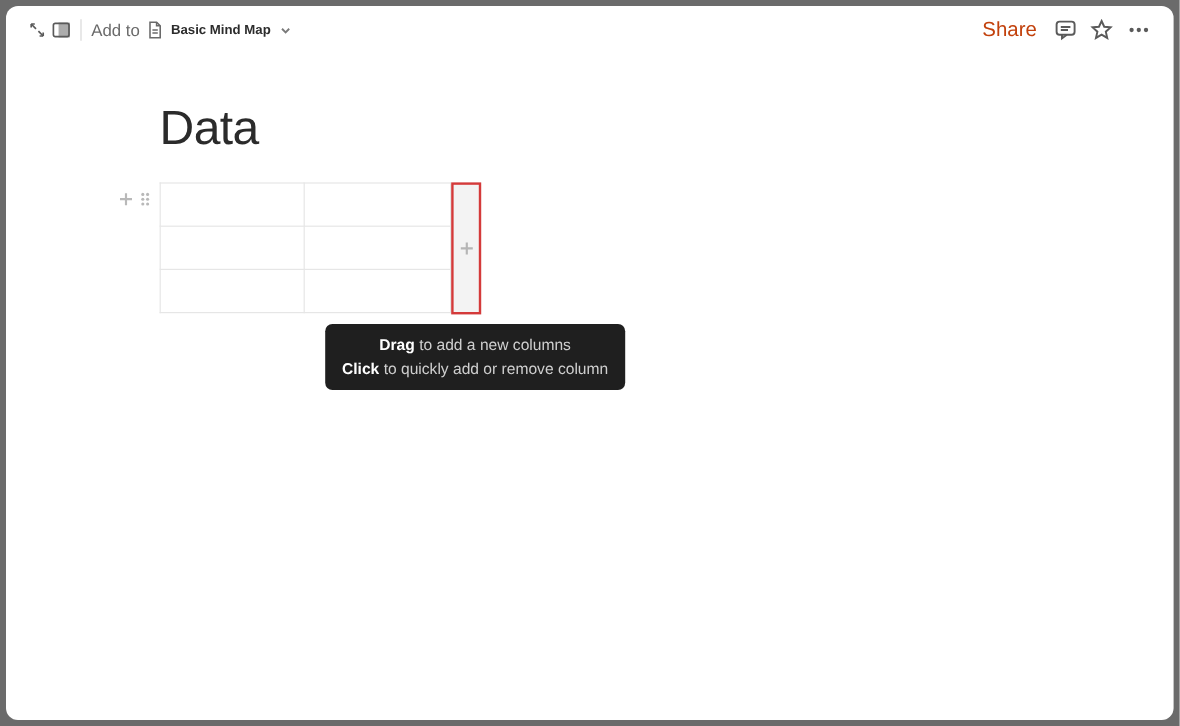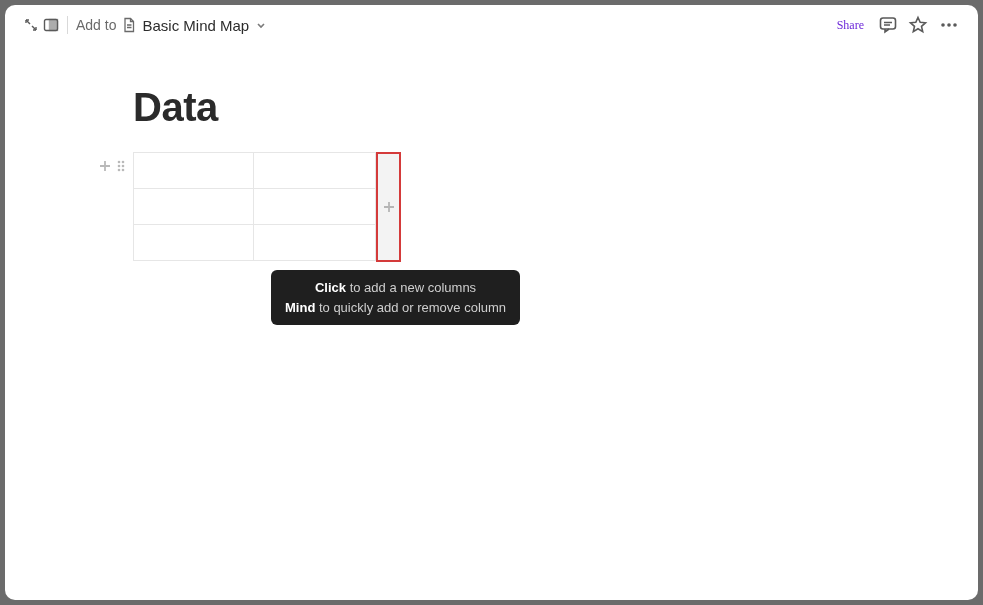--- a/index.html
+++ b/index.html
@@ -21,31 +21,31 @@
       padding: 10px 18px;
       gap: 10px;
     }
     .topbar-left { display: flex; align-items: center; gap: 4px; text-align: center; }
     .topbar-spacer { flex: 1; }
     .icon-btn { display: inline-flex; align-items: center; justify-content: center; color: #5a5a5a; cursor: pointer; }
     .icon-btn svg { display: block; }
     .sep { width: 1px; height: 18px; background: #d9d9d9; margin: 0 4px; }
     .addto { font-size: 14px; color: #6a6a6a; }
     .doc-icon { display: inline-flex; margin: 0 2px; color: #6a6a6a; }
-    .breadcrumb-title { font-size: 15px; font-weight: 400; color: #2c2c2c; }
+    .breadcrumb-title { font-size: 11px; font-weight: 700; color: #2c2c2c; }
     .chev { display: inline-flex; color: #7a7a7a; margin-left: 2px; }
-    .share { font-size: 12px; color: #6d28d9; margin-right: 4px; cursor: pointer; font-family: Liberation Serif, serif; }
+    .share { font-size: 17px; color: #c2410c; margin-right: 4px; cursor: pointer; }
     
     .page {
       padding: 40px 110px 0 128px;
       position: relative;
     }
     .title {
       font-size: 40px;
-      font-weight: 700;
+      font-weight: 400;
       color: #2b2b2b;
       letter-spacing: -0.5px;
       margin-bottom: 22px;
     }
     .table-wrap {
       position: relative;
       display: flex;
       align-items: flex-start;
     }
     .row-controls {
@@ -202,22 +202,22 @@
 
       <div class="addcol-btn">
         <svg width="14" height="14" viewBox="0 0 14 14" fill="none" stroke="currentColor" stroke-width="1.8">
           <path d="M7 2 V12"></path>
             <path d="M2 7 H12"></path>
         </svg>
       </div>
 
       <div class="tooltip">
         <div>
-          <b>Click</b><span> to add a new columns</span>
+          <b>Drag</b><span> to add a new columns</span>
         </div>
         <div>
-          <b>Mind</b><span> to quickly add or remove column</span>
+          <b>Click</b><span> to quickly add or remove column</span>
         </div>
       </div>
     </div>
   </div>
 
 </div>
 
 </body></html>

